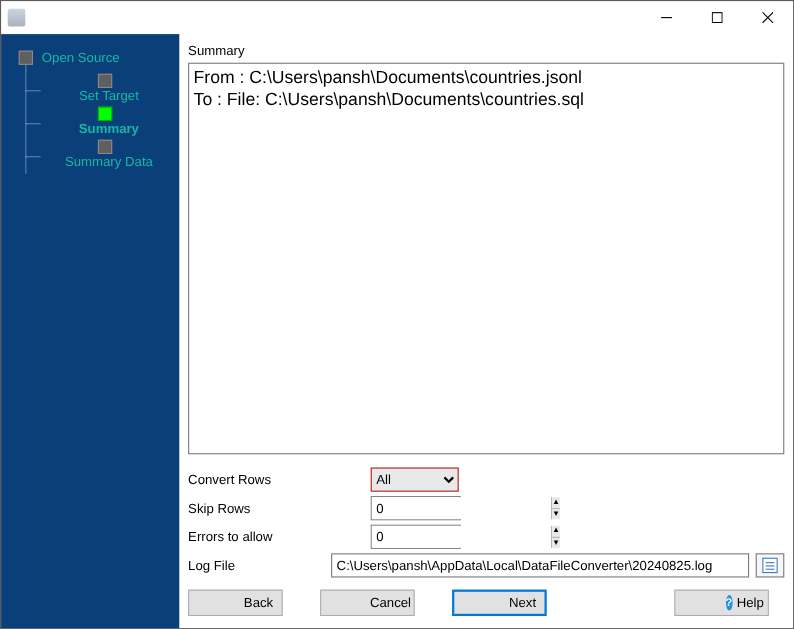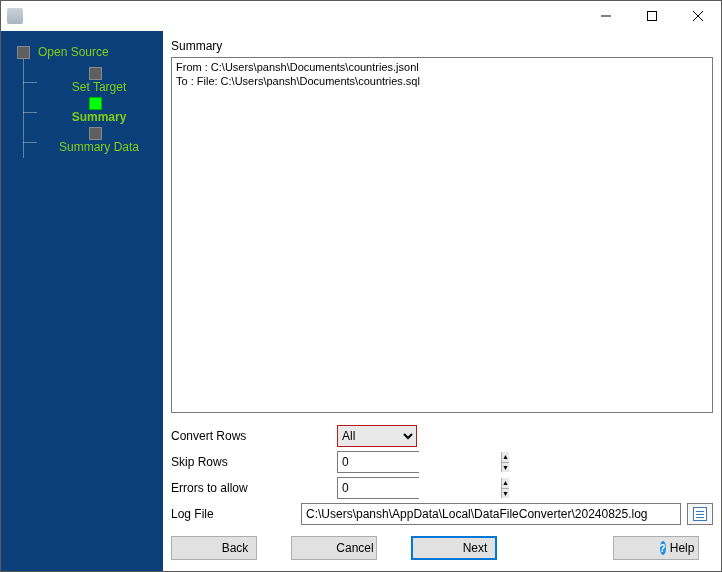--- a/index.html
+++ b/index.html
@@ -10,28 +10,28 @@
   .app-icon { width: 16px; height: 16px; background: linear-gradient(#cdd4da,#a9b4bf); border-radius: 2px; }
   .titlebar-right { display: flex; }
   .tbtn { width: 46px; height: 30px; display: flex; align-items: center; justify-content: center; color: #000; }
   .body { flex: 1; display: flex; min-height: 0; }
   .sidebar { width: 162px; background: #0b3f79; color: #fff; padding-top: 6px; position: relative; }
   .tree { position: relative; }
   .tree-item { display: flex; align-items: center; height: 30px; padding-left: 16px; cursor: default; position: relative; }
   .tree-item.child { padding-left: 34px; flex-direction: column; }
   .node-box { width: 13px; height: 13px; border: 1px solid #888; background: #5f5f5f; margin-right: 8px; flex: 0 0 auto; }
   .node-box.active { background: #00ff00; border: 1px solid #00b000; }
-  .tree-label { color: #84cc16; }
+  .tree-label { color: #14b8a6; }
   .tree-label.bold { font-weight: 700; }
   
   .tree::before { content:""; position:absolute; left:22px; top:15px; width:1px; height:106px; background:rgba(255,255,255,0.35); }
   .hline { position:absolute; height:1px; background:rgba(255,255,255,0.35); }
   .main { flex: 1; display: flex; flex-direction: column; padding: 6px 8px 0 8px; min-width: 0; }
   .section-label { color: #000; margin: 2px 0 4px 0; }
-  .summary-box { flex: 1; border: 1px solid #7a7a7a; background: #fff; padding: 3px 4px; font-size: 11px; line-height: 1.25; white-space: pre-wrap; overflow: auto; min-height: 0; }
+  .summary-box { flex: 1; border: 1px solid #7a7a7a; background: #fff; padding: 3px 4px; font-size: 16px; line-height: 1.25; white-space: pre-wrap; overflow: auto; min-height: 0; }
   .opts { margin-top: 12px; }
   .row { display: flex; align-items: center; margin-bottom: 4px; gap: 36px; }
   .row-label { width: 130px; }
   .select { width: 80px; height: 22px; border: 1px solid #b91c1c; background: #e9e9e9; font: inherit; }
   .spinwrap { width: 82px; height: 22px; display: flex; border: 1px solid #7a7a7a; }
   .spinwrap input { flex:1; border:none; outline:none; font: inherit; padding: 0 4px; }
   .spinbtns { width: 17px; display: flex; flex-direction: column; border-left: 1px solid #adadad; }
   .spinbtns div { flex:1; display:flex; align-items:center; justify-content:center; background:#e9e9e9; font-size:7px; line-height:1; }
   .spinbtns div:first-child { border-bottom:1px solid #adadad; }
   .logrow { display:flex; align-items:center; margin-top: 2px; }

